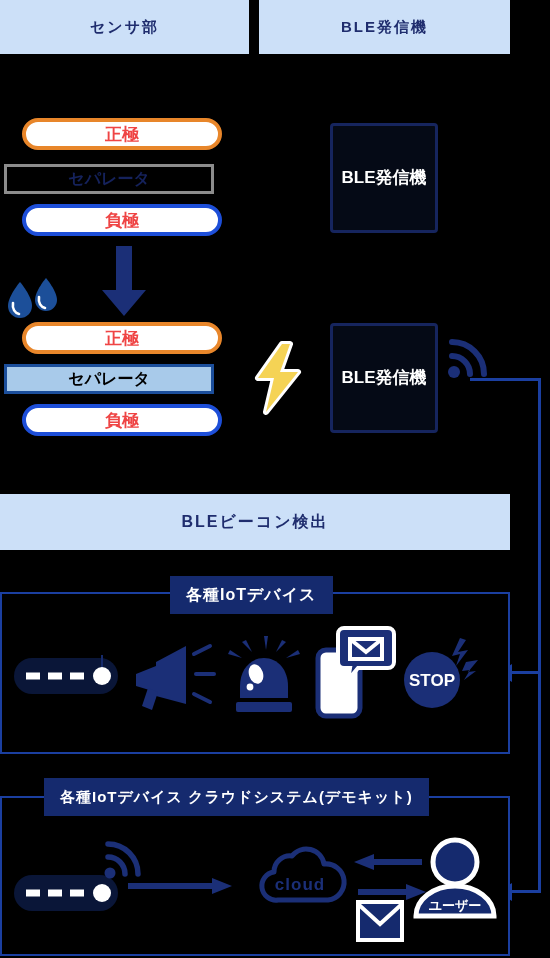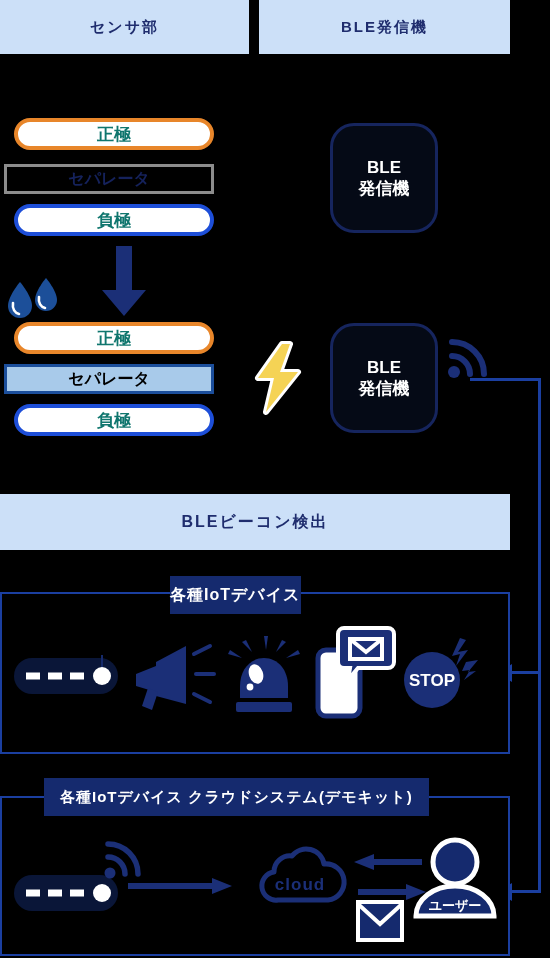--- a/index.html
+++ b/index.html
@@ -20,24 +20,24 @@
     font-weight: 700;
     letter-spacing: 2px;
   }
   #banner-sensor { left: 0; top: 0; width: 249px; height: 54px; font-size: 15px; }
   #banner-ble    { left: 259px; top: 0; width: 251px; height: 54px; font-size: 15px; }
   #banner-beacon { left: 0; top: 494px; width: 510px; height: 56px; font-size: 16px; text-align: right; }
 
   
   .stack { position: absolute; left: 0; width: 250px; }
   .electrode {
-    position: absolute; left: 14px; width: 200px; height: 32px;
+    position: absolute; left: 22px; width: 200px; height: 32px;
     background: #FFFFFF; border-radius: 16px;
     display: flex; align-items: center; justify-content: center;
-    font-size: 17px; font-weight: 700; color: #0f766e;
+    font-size: 17px; font-weight: 700; color: #ef4444;
   }
   .electrode.pos { border: 4px solid #E8862A; }
   .electrode.neg { border: 4px solid #1d4ed8; }
   .separator {
     position: absolute; left: 4px; width: 210px; height: 30px;
     display: flex; align-items: center; justify-content: center;
     font-size: 16px; font-weight: 700;
   }
   .separator.dry { background: #000000; border: 3px solid #8C8C8C; color: #15225C; }
   .separator.wet { background: #A8CAEA; border: 3px solid #1B4E9B; color: #000000; }
@@ -49,22 +49,22 @@
   #stack1 .neg { top: 86px; }
   
   #stack2 { top: 322px; height: 118px; }
   #stack2 .pos { top: 0; }
   #stack2 .separator { top: 42px; }
   #stack2 .neg { top: 82px; }
 
   
   .ble-box {
     position: absolute; width: 108px; height: 110px;
-    background: #050A16; border: 3px solid #16255E; border-radius: 24px;
-    display: flex; flex-direction: column; align-items: center; justify-content: center;
+    background: #050A16; border: 3px solid #16255E; border-radius: 4px;
+    display: flex; flex-direction: row; align-items: center; justify-content: center;
     color: #FFFFFF; font-size: 17px; font-weight: 600; line-height: 1.25;
   }
   #ble-box-1 { left: 330px; top: 123px; }
   #ble-box-2 { left: 330px; top: 323px; }
 
   
   .ico { position: absolute; }
 
   
   #down-arrow { left: 100px; top: 246px; width: 48px; height: 72px; }
@@ -89,21 +89,21 @@
 
   .panel-title {
     position: absolute;
     background: #152A6E;
     color: #FFFFFF;
     font-weight: 700;
     display: flex; align-items: center; justify-content: center;
     letter-spacing: 1px;
     white-space: nowrap;
   }
-  #title-iot   { left: 170px; top: 576px; height: 38px; padding: 0 0; font-size: 16px; }
+  #title-iot   { left: 170px; top: 576px; height: 38px; padding: 0 16px; font-size: 16px; }
   #title-cloud { left: 44px;  top: 778px; height: 38px; padding: 0 16px; font-size: 15px; }
 
   
   .wire { position: absolute; background: #1B3FA0; }
   #wire-vert  { left: 538px; top: 378px; width: 3px; height: 514px; }
   #wire-h-top { left: 470px; top: 378px; width: 71px; height: 3px; }
   #wire-h-iot { left: 512px; top: 671px; width: 29px; height: 3px; }
   #wire-h-cld { left: 512px; top: 890px; width: 29px; height: 3px; }
   .arrow-left {
     position: absolute; width: 0; height: 0;

